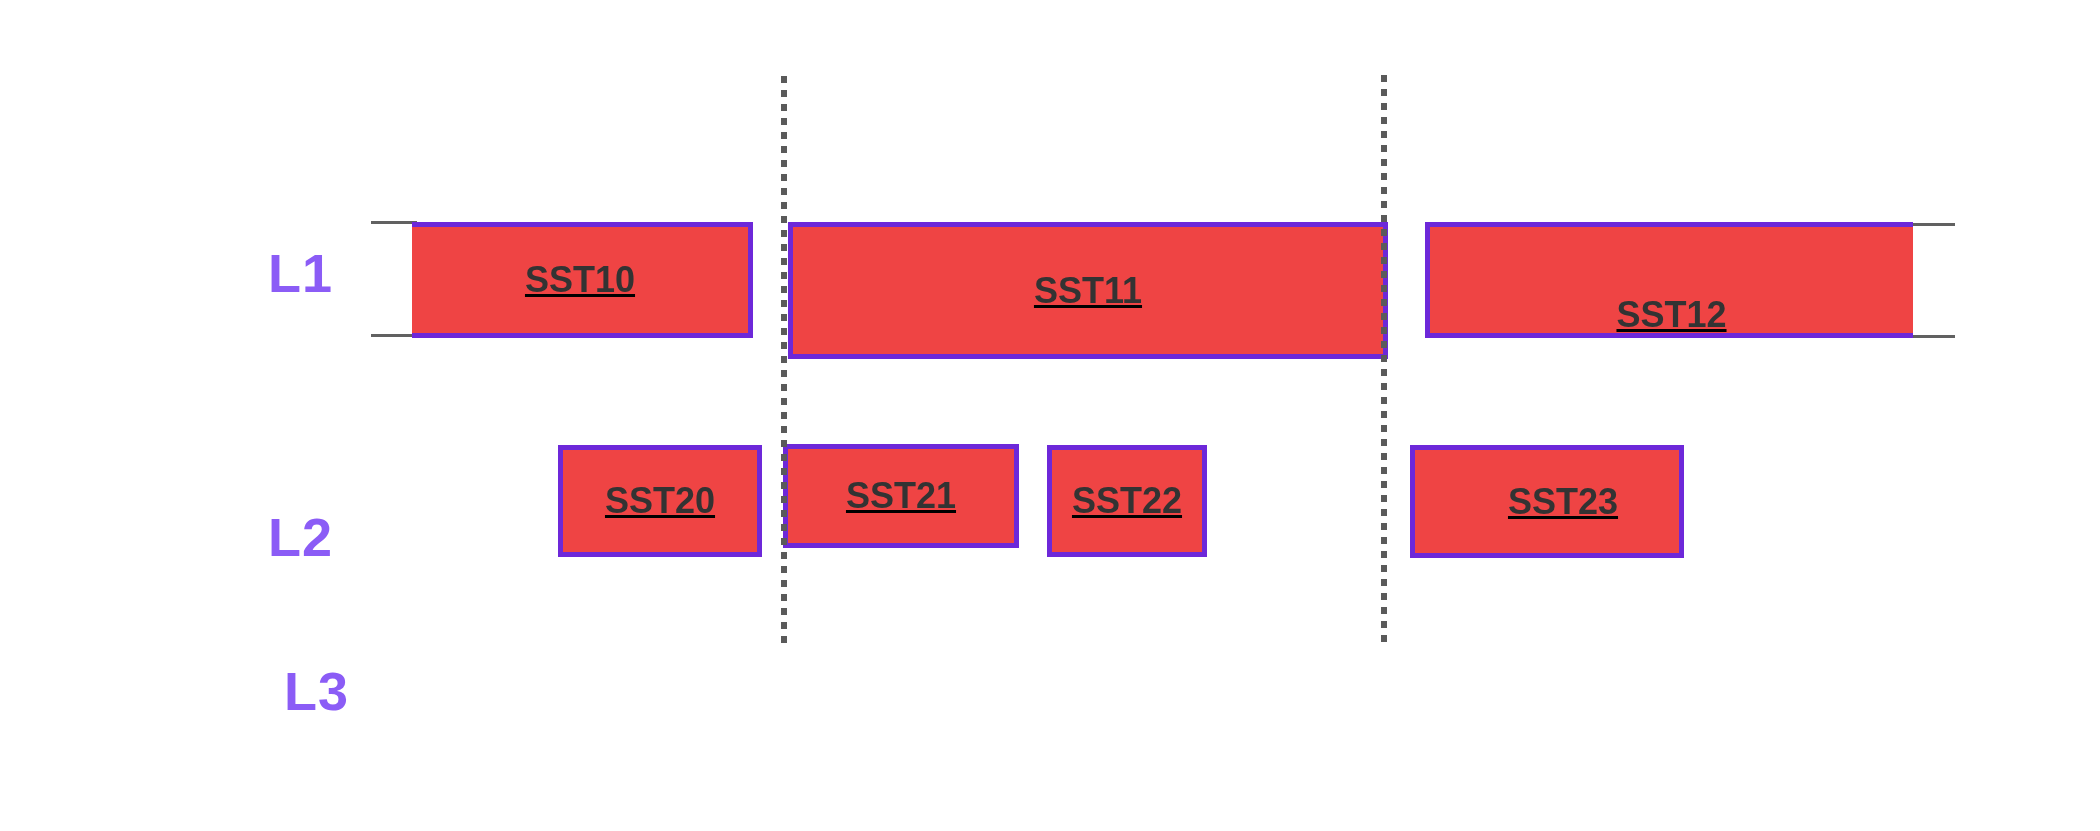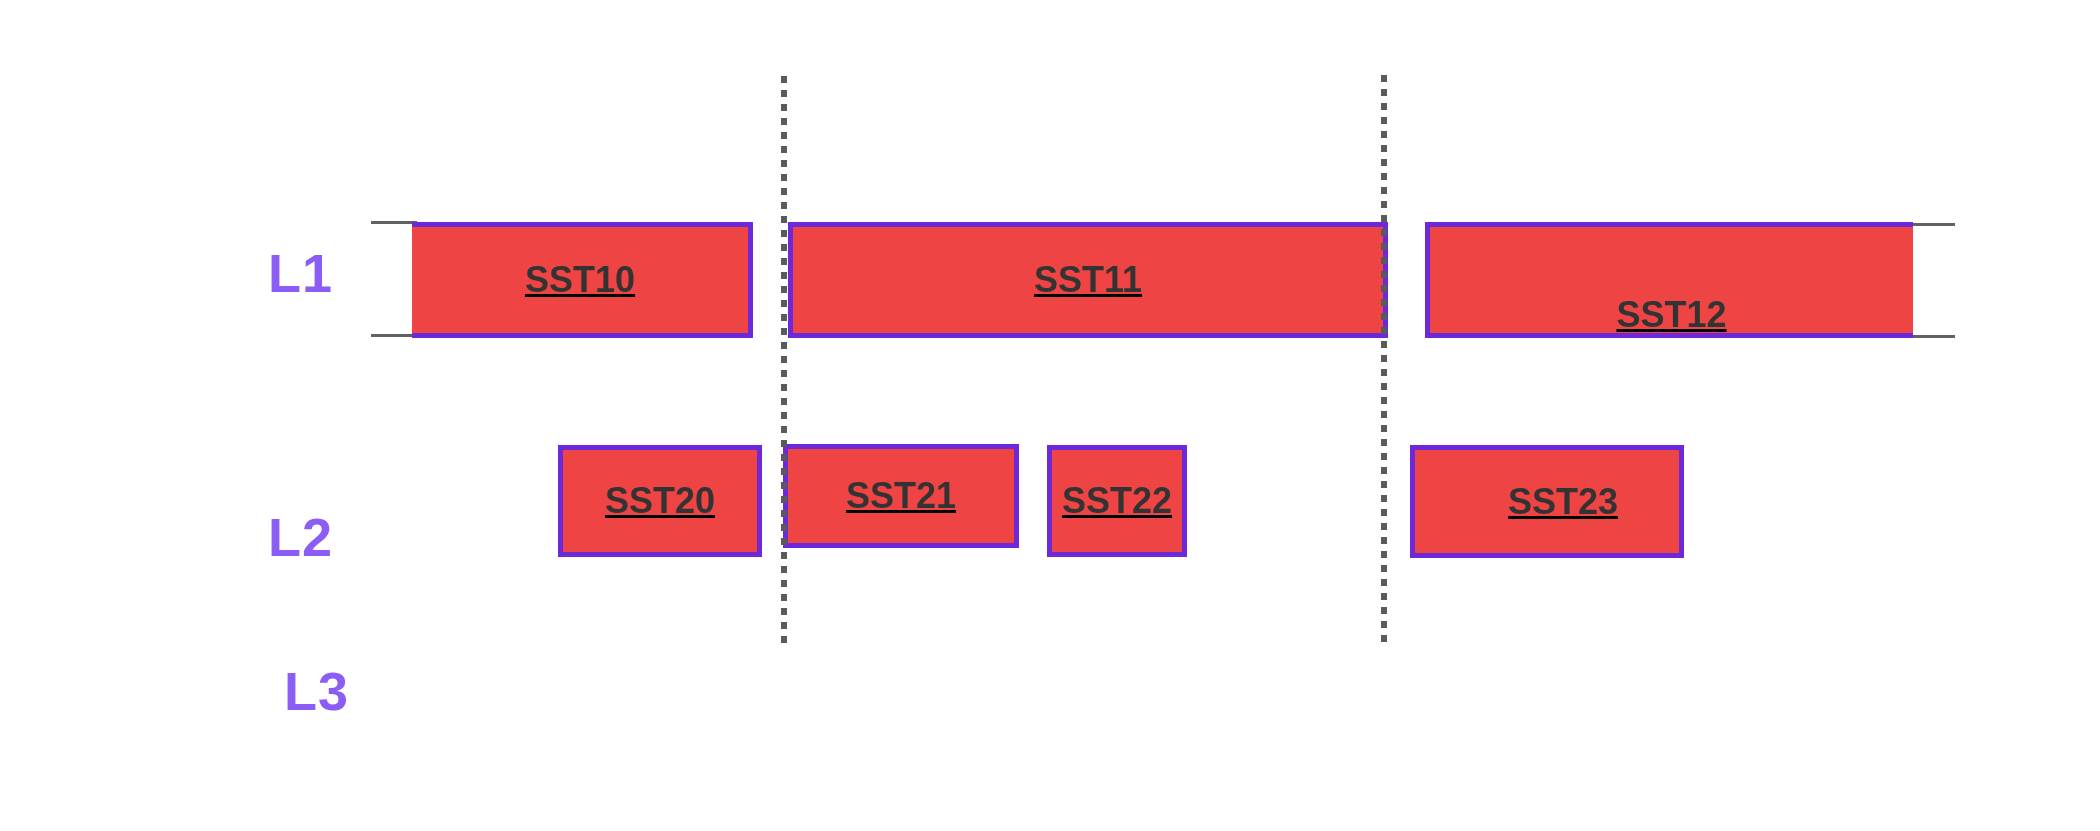--- a/index.html
+++ b/index.html
@@ -76,36 +76,36 @@
   <div class="lane-label" style="left: 268px; top: 246px;">L1</div>
   <div class="lane-label" style="left: 268px; top: 466px; margin-top: 44px;">L2</div>
   <div class="lane-label" style="left: 284px; top: 664px;">L3</div>
 
   <div class="thin-line" style="left: 371px; top: 221px; width: 46px;"></div>
   <div class="thin-line" style="left: 371px; top: 334px; width: 46px;"></div>
 
   <div class="seg-box open-left" style="left: 412px; top: 222px; width: 341px; height: 116px;">
     <span class="seg-label">SST10</span>
   </div>
-  <div class="seg-box" style="left: 788px; top: 222px; width: 600px; height: 116px;">
+  <div class="seg-box" style="left: 788px; top: 222px; width: 600px; height: 137px;">
     <span class="seg-label">SST11</span>
   </div>
   <div class="seg-box open-right" style="left: 1425px; top: 222px; width: 488px; height: 116px; align-items: flex-end;">
     <span class="seg-label">SST12</span>
   </div>
 
   <div class="thin-line" style="left: 1911px; top: 223px; width: 44px;"></div>
   <div class="thin-line" style="left: 1911px; top: 335px; width: 44px;"></div>
 
   <div class="seg-box" style="left: 558px; top: 445px; width: 204px; height: 112px;">
     <span class="seg-label">SST20</span>
   </div>
   <div class="seg-box" style="left: 783px; top: 444px; width: 236px; height: 104px;">
     <span class="seg-label">SST21</span>
   </div>
-  <div class="seg-box" style="left: 1047px; top: 445px; width: 140px; height: 112px;">
+  <div class="seg-box" style="left: 1047px; top: 445px; width: 160px; height: 112px;">
     <span class="seg-label">SST22</span>
   </div>
   <div class="seg-box" style="left: 1410px; top: 445px; width: 274px; height: 113px; padding-left: 32px;">
     <span class="seg-label">SST23</span>
   </div>
 
 </div>
 
 </body></html>

